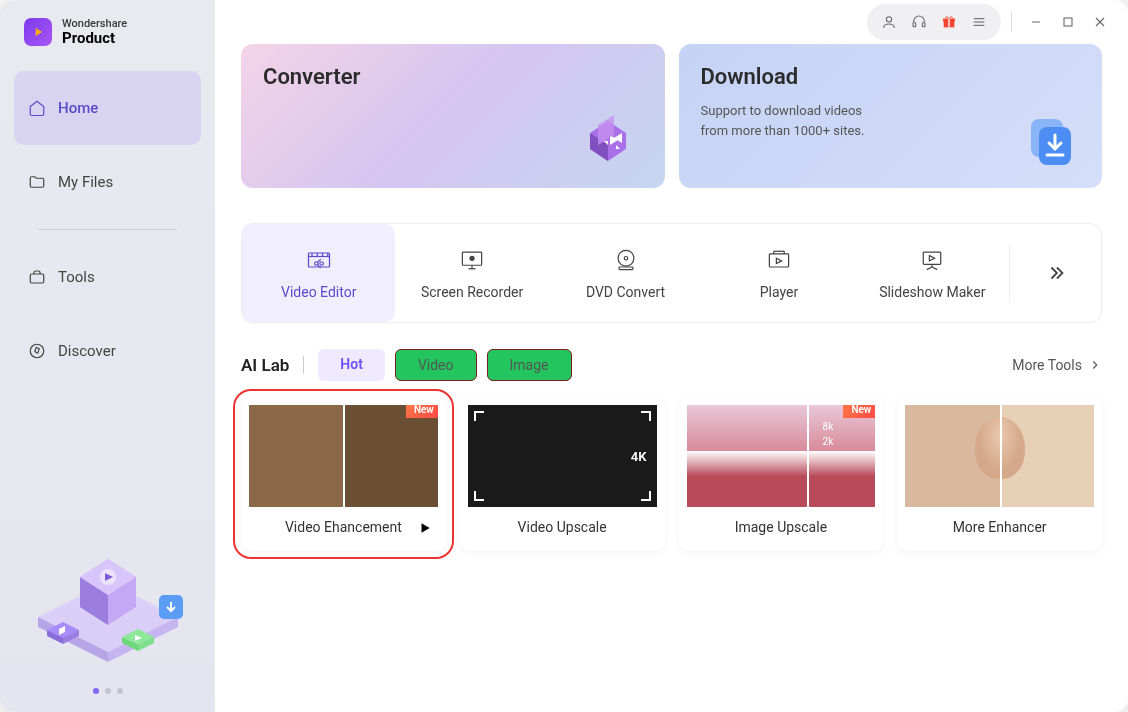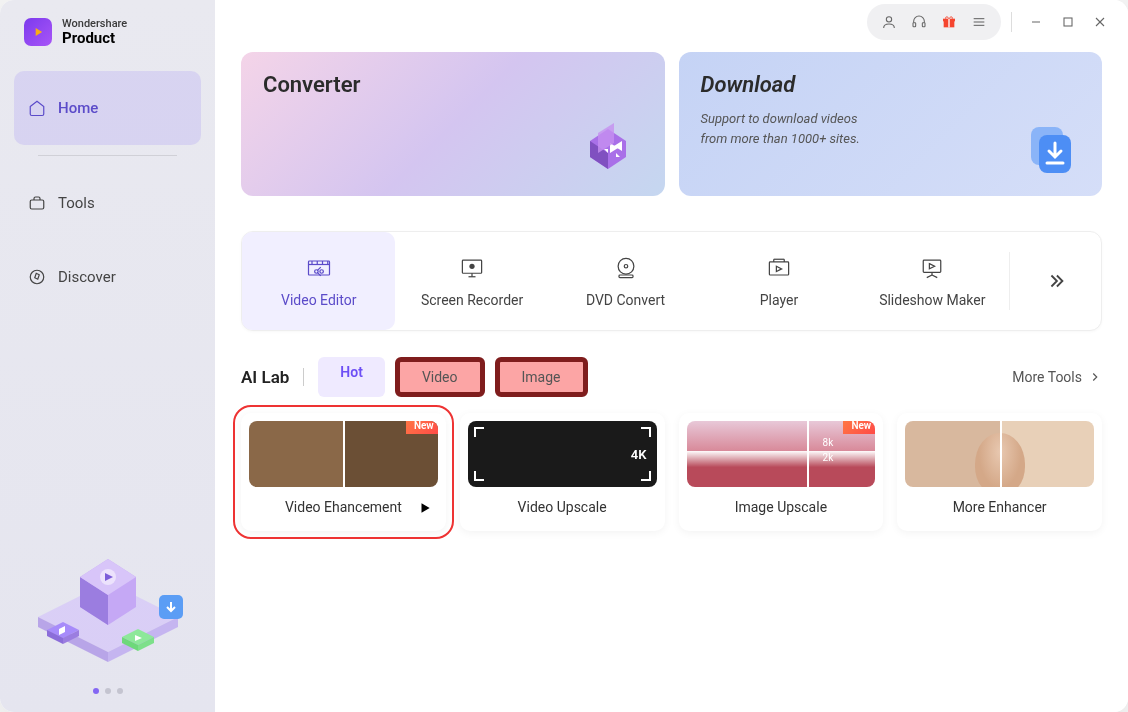--- a/index.html
+++ b/index.html
@@ -24,46 +24,46 @@
 .pager span { width: 6px; height: 6px; border-radius: 50%; background: #c4c4d0; }
 .pager span.active { background: #8467f3; }
 .main { flex: 1; display: flex; flex-direction: column; background: #fff; }
 .titlebar { height: 44px; display: flex; align-items: center; justify-content: flex-end; padding: 0 14px; gap: 4px; }
 .tb-group { display: flex; align-items: center; gap: 2px; background: #f0f0f2; border-radius: 18px; padding: 4px 8px; }
 .tb-btn { width: 28px; height: 28px; display: flex; align-items: center; justify-content: center; border-radius: 6px; cursor: pointer; color: #666; }
 .tb-btn svg { width: 16px; height: 16px; stroke: currentColor; fill: none; stroke-width: 1.6; }
 .tb-btn.gift svg { fill: #f5452f; stroke: none; }
 .tb-sep { width: 1px; height: 20px; background: #ddd; margin: 0 6px; }
 .content { flex: 1; padding: 0 26px 20px 26px; overflow-y: auto; }
-.hero-row { display: flex; gap: 14px; margin-top: 8px; }
+.hero-row { display: flex; gap: 14px; margin-top: 0; }
 .hero-card { flex: 1; height: 144px; border-radius: 12px; padding: 20px 22px; position: relative; overflow: hidden; cursor: pointer; }
 .hero-card h2 { font-size: 22px; font-weight: 600; color: #2b2b2b; margin-bottom: 12px; }
 .hero-card p { font-size: 13px; color: #555; line-height: 1.5; max-width: 170px; }
 .hero-converter { background: linear-gradient(135deg, #f4d4e8 0%, #d4c5f0 50%, #c5d7f0 100%); }
-.hero-download { background: linear-gradient(135deg, #c5d3f5 0%, #d5def8 100%); font-style: italic; }
+.hero-download { background: linear-gradient(135deg, #c5d3f5 0%, #d5def8 100%); }
 .hero-compress { background: linear-gradient(135deg, #b5e5b5 0%, #cdeecc 100%); }
 .hero-icon { position: absolute; right: 16px; bottom: 14px; width: 70px; height: 70px; }
 .tools-strip { margin-top: 35px; background: #fff; border: 1px solid #eee; border-radius: 12px; display: flex; align-items: center; height: 100px; box-shadow: 0 1px 3px rgba(0,0,0,0.03); }
 .tool-item { flex: 1; display: flex; flex-direction: column; align-items: center; justify-content: center; gap: 10px; cursor: pointer; height: 100%; color: #444; font-size: 14px; border-radius: 10px; }
 .tool-item.active { background: #f1efff; color: #5b4bc9; }
 .tool-item svg { width: 28px; height: 28px; stroke: currentColor; fill: none; stroke-width: 1.4; }
 .tool-more { width: 92px; display: flex; align-items: center; justify-content: center; border-left: 1px solid #eee; height: 60%; cursor: pointer; color: #444; }
 .tool-more svg { width: 22px; height: 22px; stroke: currentColor; fill: none; stroke-width: 2; }
 .ailab-row { display: flex; align-items: center; margin-top: 26px; gap: 14px; }
 .ailab-title { font-size: 17px; font-weight: 600; color: #222; }
 .ailab-sep { width: 1px; height: 18px; background: #ccc; }
 .ailab-tabs { display: flex; gap: 10px; }
-.ailab-tab { padding: 7px 22px; border-radius: 6px; font-size: 14px; cursor: pointer; color: #555; background: #fca5a5; border: 5px solid #7f1d1d; }
+.ailab-tab { padding: 7px 22px; border-radius: 6px; font-size: 14px; cursor: pointer; color: #555; background: #22c55e; border: 1px solid #7f1d1d; }
 .ailab-tab.active { background: #efeaff; color: #6d4ff5; font-weight: 600; border: none; }
 .more-tools { margin-left: auto; display: flex; align-items: center; gap: 6px; color: #555; font-size: 14px; cursor: pointer; }
 .more-tools svg { width: 14px; height: 14px; stroke: currentColor; fill: none; stroke-width: 2; }
 .cards-row { display: flex; gap: 14px; margin-top: 16px; }
 .card { flex: 1; background: #fff; border-radius: 10px; padding: 8px 8px 16px 8px; cursor: pointer; display: flex; flex-direction: column; align-items: center; box-shadow: 0 2px 8px rgba(0,0,0,0.05); position: relative; }
 .card.highlighted { outline: 2px solid #e33; outline-offset: 6px; }
-.card-thumb { width: 100%; height: 66px; border-radius: 8px; position: relative; overflow: hidden; }
+.card-thumb { width: 100%; height: 102px; border-radius: 0; position: relative; overflow: hidden; }
 .card-title { font-size: 14px; color: #333; margin-top: 12px; }
 .badge-new { position: absolute; top: -4px; right: -4px; background: linear-gradient(135deg,#ff7a45,#ff4747); color: #fff; font-size: 10px; font-weight: 600; padding: 3px 8px; border-radius: 4px 4px 4px 0; }
 .play-indicator { position: absolute; bottom: 12px; right: 14px; }
 .play-indicator svg { width: 14px; height: 14px; fill: #000; }
 
 .thumb-ve { background: linear-gradient(90deg, #8a6848 0%, #8a6848 50%, #6b4f35 50%, #6b4f35 100%); position: relative; }
 .thumb-ve::after { content: ''; position: absolute; left: 50%; top: 0; bottom: 0; width: 2px; background: #fff; }
 .thumb-vu { background: #1a1a1a; display: flex; align-items: center; justify-content: center; color: #fff; font-size: 11px; position: relative; }
 .thumb-vu .corners { position: absolute; inset: 6px; }
 .thumb-vu .corners span { position: absolute; width: 10px; height: 10px; border: 2px solid #fff; }
@@ -96,20 +96,26 @@
         <span class="brand-bot">Product</span>
       </div>
     </div>
     <nav class="nav">
       <div class="nav-item active">
         <svg viewBox="0 0 24 24">
             <path d="M3 10l9-7 9 7v10a2 2 0 0 1-2 2H5a2 2 0 0 1-2-2z"></path>
           </svg>
         <span>Home</span>
       </div>
+      <div class="nav-item">
+        <svg viewBox="0 0 24 24">
+            <path d="M3 7a2 2 0 0 1 2-2h4l2 2h8a2 2 0 0 1 2 2v8a2 2 0 0 1-2 2H5a2 2 0 0 1-2-2z"></path>
+          </svg>
+        <span>My Files</span>
+      </div>
       <div class="nav-div"></div>
       <div class="nav-item">
         <svg viewBox="0 0 24 24">
             <rect x="3" y="8" width="18" height="12" rx="2"></rect>
             <path d="M8 8V6a2 2 0 0 1 2-2h4a2 2 0 0 1 2 2v2"></path>
           </svg>
         <span>Tools</span>
       </div>
       <div class="nav-item">
         <svg viewBox="0 0 24 24">

